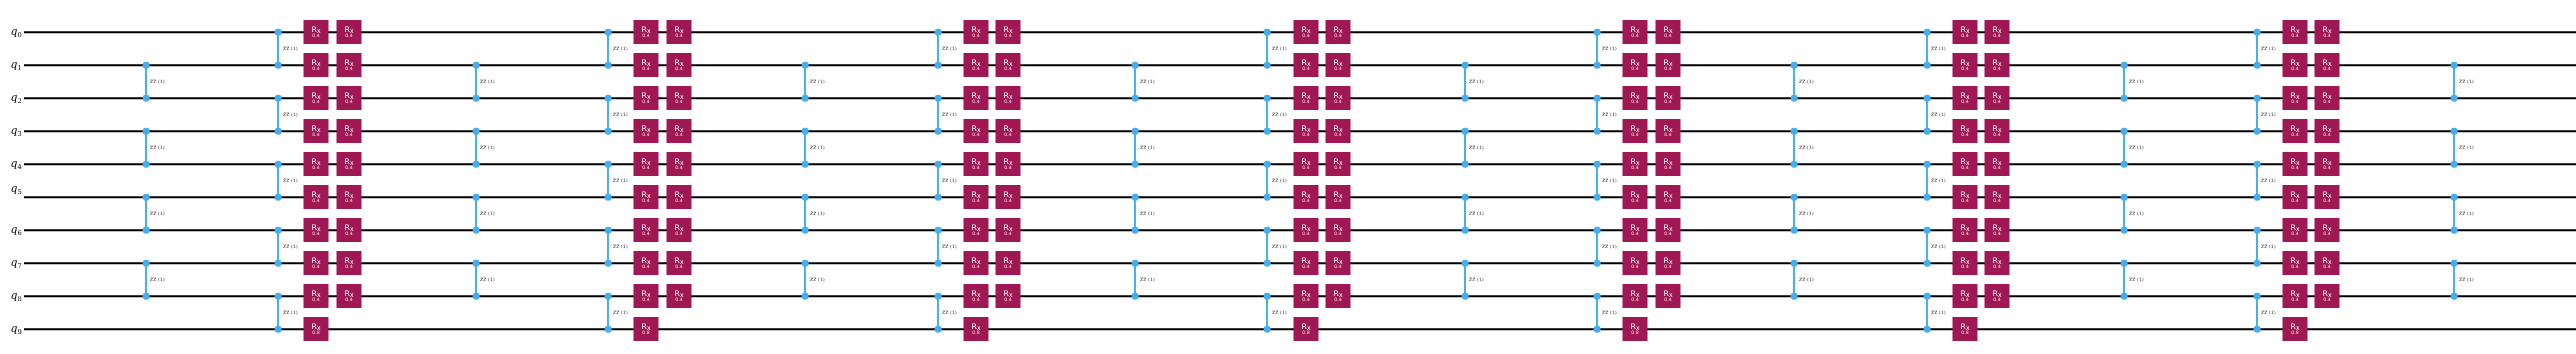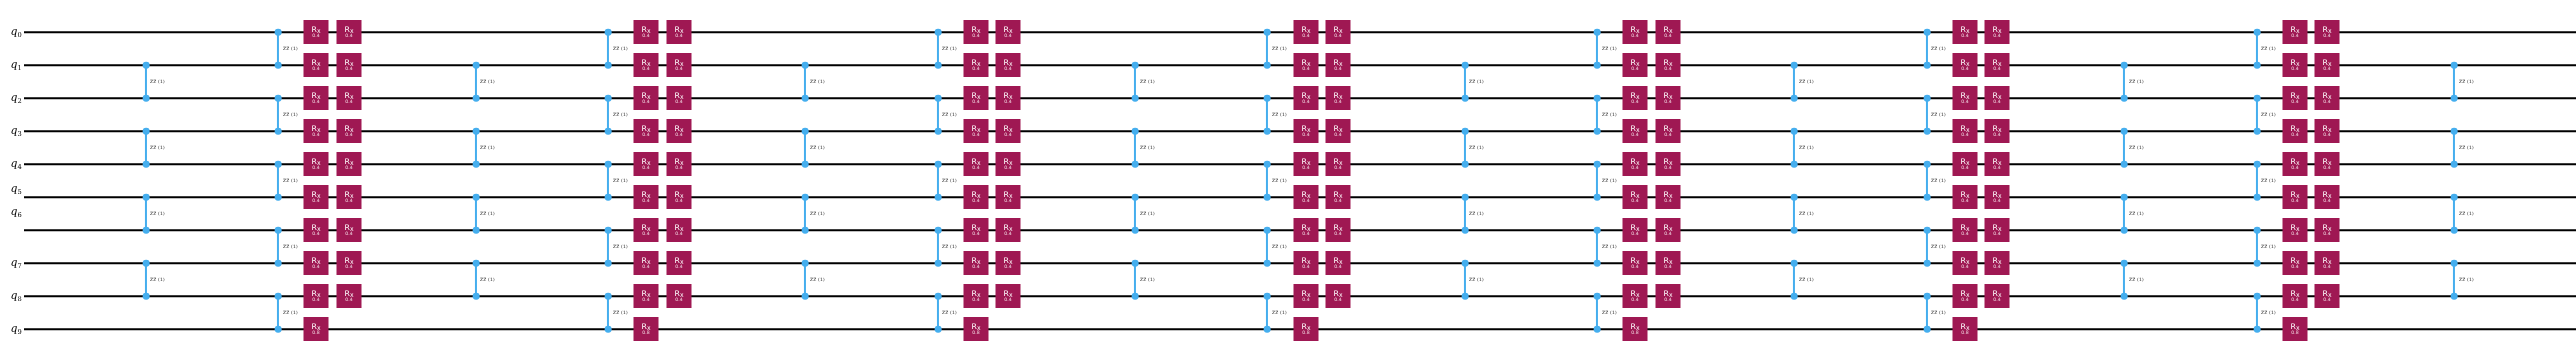--- a/index.html
+++ b/index.html
@@ -113,21 +113,21 @@
 </head>
 <body>
 
 <div id="circuit">
     <div class="qlabel" style="left: 4.1px; width: 17.5px; top: 32px;"><span>q</span><sub>0</sub></div>
     <div class="qlabel" style="left: 4.1px; width: 17.5px; top: 65px;"><span>q</span><sub>1</sub></div>
     <div class="qlabel" style="left: 4.1px; width: 17.5px; top: 98px;"><span>q</span><sub>2</sub></div>
     <div class="qlabel" style="left: 4.1px; width: 17.5px; top: 131px;"><span>q</span><sub>3</sub></div>
     <div class="qlabel" style="left: 4.1px; width: 17.5px; top: 164px;"><span>q</span><sub>4</sub></div>
     <div class="qlabel" style="left: 4.1px; width: 17.5px; top: 181px; margin-top: 8px;"><span>q</span><sub>5</sub></div>
-    <div class="qlabel" style="left: 4.1px; width: 17.5px; top: 212px;"><span>q</span><sub>6</sub></div>
+    <div class="qlabel" style="left: 4.1px; width: 17.5px; top: 230px;"><span>q</span><sub>6</sub></div>
     <div class="qlabel" style="left: 4.1px; width: 17.5px; top: 263px;"><span>q</span><sub>7</sub></div>
     <div class="qlabel" style="left: 4.1px; width: 17.5px; top: 296px;"><span>q</span><sub>8</sub></div>
     <div class="qlabel" style="left: 4.1px; width: 17.5px; top: 329px;"><span>q</span><sub>9</sub></div>
     <div class="wire" style="left: 24px; width: 2688px; top: 32px;"></div>
     <div class="wire" style="left: 24px; width: 2688px; top: 65px;"></div>
     <div class="wire" style="left: 24px; width: 2688px; top: 98px;"></div>
     <div class="wire" style="left: 24px; width: 2688px; top: 131px;"></div>
     <div class="wire" style="left: 24px; width: 2688px; top: 164px;"></div>
     <div class="wire" style="left: 24px; width: 2688px; top: 197px;"></div>
     <div class="wire" style="left: 24px; width: 2688px; top: 230px;"></div>

